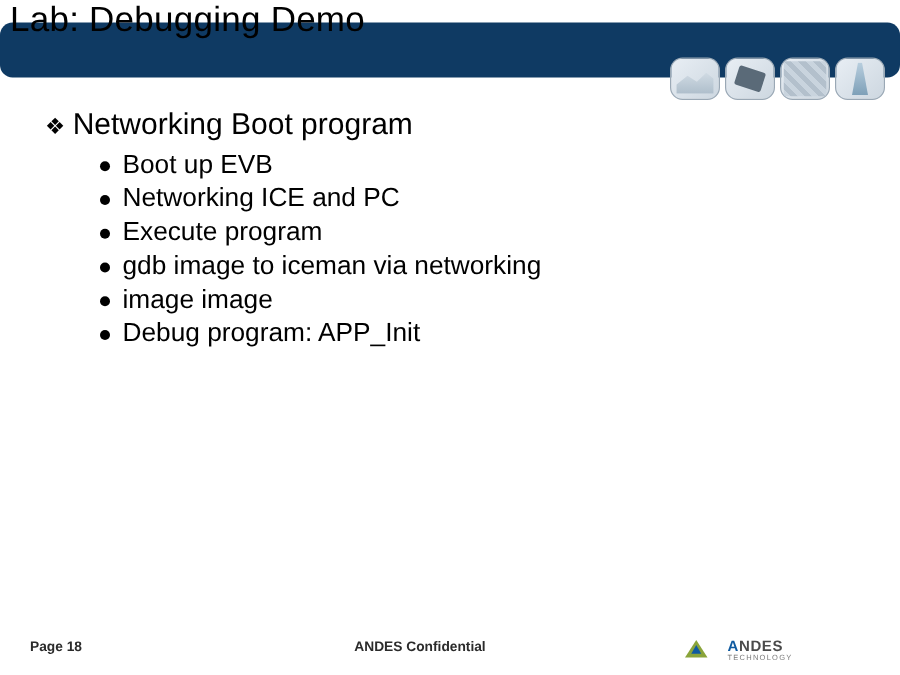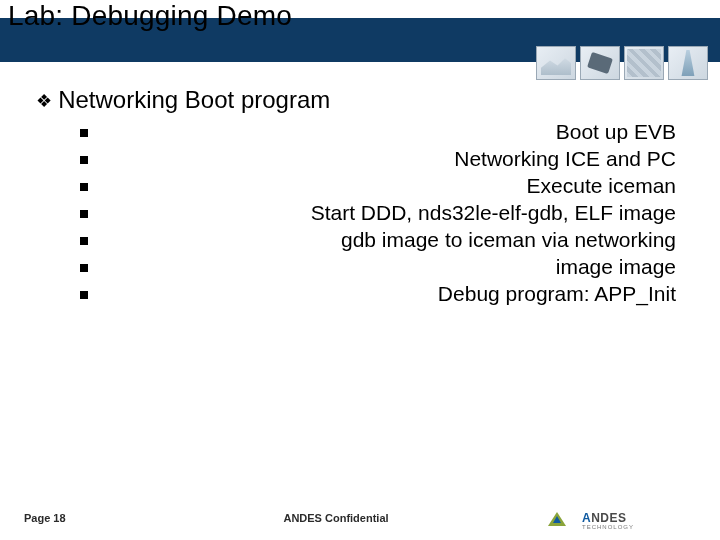--- a/index.html
+++ b/index.html
@@ -1,15 +1,15 @@
 <!DOCTYPE html>
 <html><head>
 <meta charset="utf-8">
 <style>
-  * { margin: 0; padding: 0; box-sizing: border-box; }
+  * { margin: 0; padding: 0; box-sizing: border-box; border-radius: 10px; }
   html, body { width: 720px; height: 540px; font-family: Arial, Helvetica, sans-serif; background: #fff; overflow: hidden; }
 
   .slide { position: relative; width: 720px; height: 540px; background: #fff; }
 
   .title-band { position: absolute; left: 0; top: 18px; width: 720px; height: 44px; background: #0f3a63; }
   .title-text { position: absolute; left: 8px; top: 0px; width: 704px; color: #000; font-size: 28px; font-weight: 400; letter-spacing: 0.2px; }
 
   .thumb-strip { position: absolute; right: 12px; top: 46px; display: flex; gap: 4px; }
   .thumb { width: 40px; height: 34px; border: 1px solid #9aa8b5; background: linear-gradient(135deg,#e8eef4,#cdd7e0); overflow: hidden; position: relative; }
   .thumb1::after { content: ""; position: absolute; inset: 4px; background: linear-gradient(#dfe7ee,#aebecb); clip-path: polygon(0 70%, 30% 40%, 55% 60%, 80% 30%, 100% 50%, 100% 100%, 0 100%); }
@@ -17,21 +17,21 @@
   .thumb3::after { content: ""; position: absolute; inset: 2px; background: repeating-linear-gradient(45deg,#c9d4de 0 4px,#b3c0cc 4px 8px); }
   .thumb4::after { content: ""; position: absolute; inset: 3px; background: linear-gradient(180deg,#b8cede,#7ea0b8); clip-path: polygon(45% 0, 55% 0, 70% 100%, 30% 100%); }
 
   .content { position: absolute; left: 36px; top: 86px; width: 640px; }
 
   .lvl1 { display: flex; align-items: flex-start; margin-bottom: 6px; }
   .lvl1 .bullet { color: #000; font-size: 18px; margin-right: 6px; margin-top: 4px; }
   .lvl1 .text { font-size: 24px; color: #000; }
 
   .sub-list { margin-left: 44px; margin-top: 4px; }
-  .lvl2 { display: flex; align-items: flex-start; margin: 3px 0; justify-content: space-between; }
+  .lvl2 { display: flex; align-items: flex-start; margin: 3px 0; }
   .lvl2 .bullet { width: 8px; height: 8px; background: #000; margin-right: 10px; margin-top: 9px; flex: 0 0 auto; }
   .lvl2 .text { font-size: 21px; color: #000; }
 
   .footer { position: absolute; left: 0; bottom: 0; width: 652px; height: 40px; }
   .page-num { position: absolute; left: 24px; bottom: 16px; font-size: 11px; font-weight: 700; color: #2b2b2b; }
   .confidential { position: absolute; left: 0; right: 0; bottom: 16px; text-align: center; font-size: 11px; font-weight: 700; color: #2b2b2b; padding-left: 20px; }
 
   .logo { position: absolute; right: 18px; bottom: 10px; display: flex; align-items: center; gap: 16px; }
   .logo-mark { width: 18px; height: 18px; position: relative; }
   .logo-mark::before { content: ""; position: absolute; left: 0; top: 2px; width: 0; height: 0; border-left: 9px solid transparent; border-right: 9px solid transparent; border-bottom: 14px solid #8aa43a; }
@@ -65,25 +65,21 @@
       <div class="lvl2">
         <span class="bullet"></span>
         <span class="text">Boot up EVB</span>
       </div>
       <div class="lvl2">
         <span class="bullet"></span>
         <span class="text">Networking ICE and PC</span>
       </div>
       <div class="lvl2">
         <span class="bullet"></span>
-        <span class="text">Execute iceman</span>
-      </div>
-      <div class="lvl2">
-        <span class="bullet"></span>
-        <span class="text">Start DDD, nds32le-elf-gdb, ELF image</span>
+        <span class="text">Execute program</span>
       </div>
       <div class="lvl2">
         <span class="bullet"></span>
         <span class="text">gdb image to iceman via networking</span>
       </div>
       <div class="lvl2">
         <span class="bullet"></span>
         <span class="text">image image</span>
       </div>
       <div class="lvl2">

